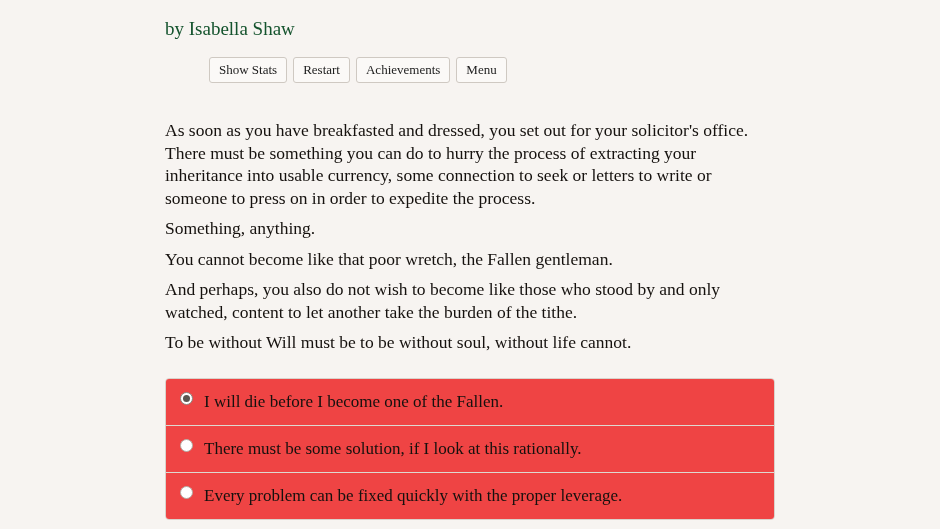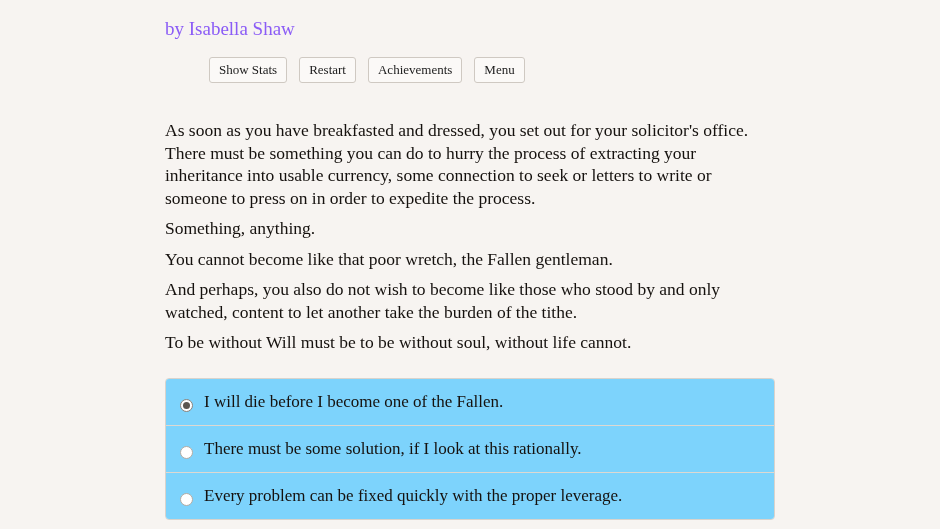--- a/index.html
+++ b/index.html
@@ -24,27 +24,27 @@
     position: absolute;
     left: 165px;
     top: 0;
     width: 612px;
   }
   .byline {
     font-size: 19px;
     line-height: 24px;
     margin: 0;
     padding-top: 17px;
-    color: #8b5cf6;
+    color: #14532d;
     font-family: "Liberation Serif", serif;
   }
   .toolbar {
     margin-top: 16px;
     display: flex;
-    gap: 12px;
+    gap: 6px;
     align-items: flex-end;
     padding-left: 44px;
   }
   .tb-btn {
     font-family: "Liberation Serif", serif;
     font-size: 13px;
     line-height: 13px;
     color: #1c1c1c;
     background: #fbf9f7;
     border: 1px solid #cfc9c2;
@@ -70,26 +70,26 @@
     margin-top: 24px;
     border: 1px solid #d9d3cc;
     border-radius: 4px;
     background: #fbf9f7;
     overflow: hidden;
     width: 610px;
     box-sizing: border-box;
   }
   .choice {
     display: flex;
-    align-items: flex-end;
+    align-items: flex-start;
     gap: 11px;
     padding: 13px 14px;
     border-bottom: 1px solid #ded8d1;
     cursor: pointer;
-    background: #7dd3fc;
+    background: #ef4444;
   }
   .choice:last-child {
     border-bottom: none;
   }
   .radio {
     width: 13px;
     height: 13px;
     border-radius: 50%;
     border: 1px solid #b3aca4;
     background: #fff;

